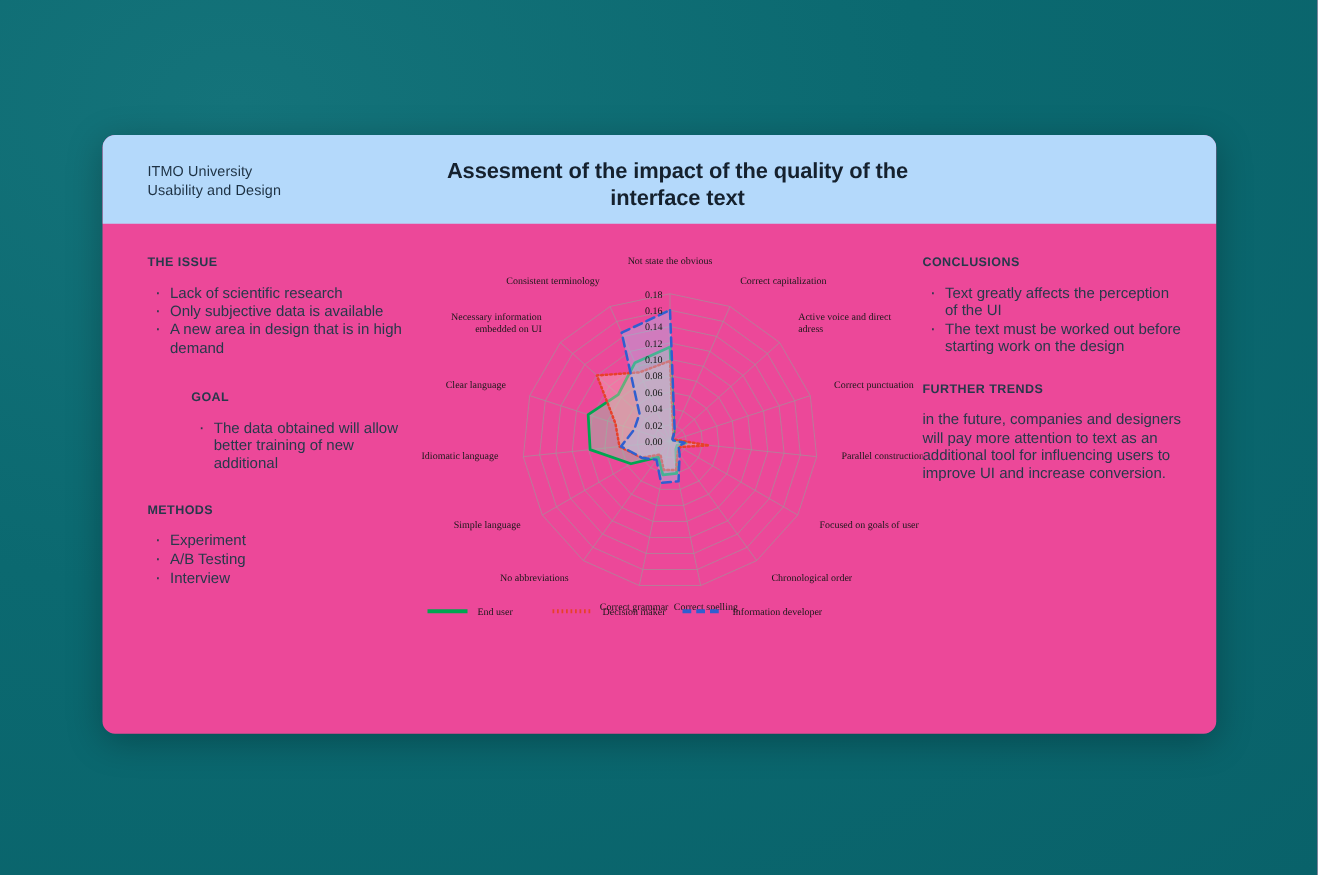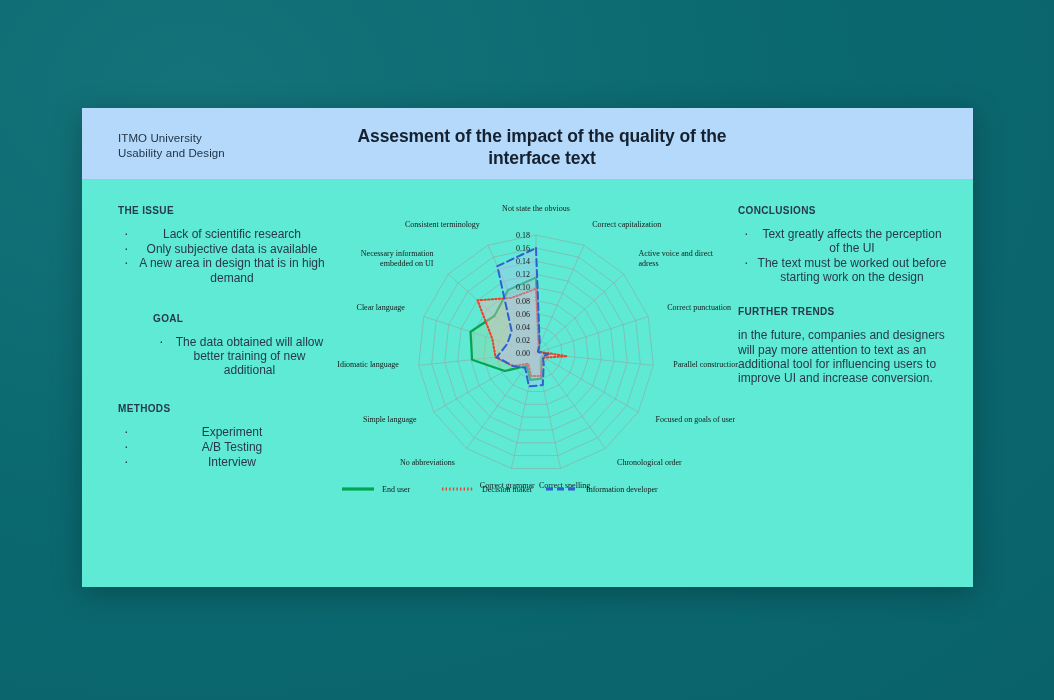--- a/index.html
+++ b/index.html
@@ -14,22 +14,22 @@
     font-family: "Liberation Sans", sans-serif;
     background: radial-gradient(ellipse at 18% 12%, #14737a 0%, #0b6970 45%, #09626a 100%);
   }
 
   #poster {
     position: absolute;
     left: 82px;
     top: 108px;
     width: 891px;
     height: 479px;
-    background: #5eead4;
-    border-radius: 0;
+    background: #ec4899;
+    border-radius: 10px;
     box-shadow: 0 6px 28px rgba(0,0,0,0.26);
     overflow: hidden;
   }
 
   
   #header {
     position: relative;
     height: 71px;
     background: #b4d9fb;
     width: 100%;
@@ -76,21 +76,20 @@
     font-size: 10px;
     letter-spacing: 0.35px;
     color: #27394b;
     text-transform: uppercase;
     font-weight: bold;
   }
 
   ul.bullets {
     list-style: none;
     margin-top: 11px;
-    text-align: center;
   }
 
   ul.bullets li {
     position: relative;
     padding-left: 18px;
     font-size: 12px;
     line-height: 14.2px;
     color: #27394b;
     margin-bottom: 0.5px;
   }

